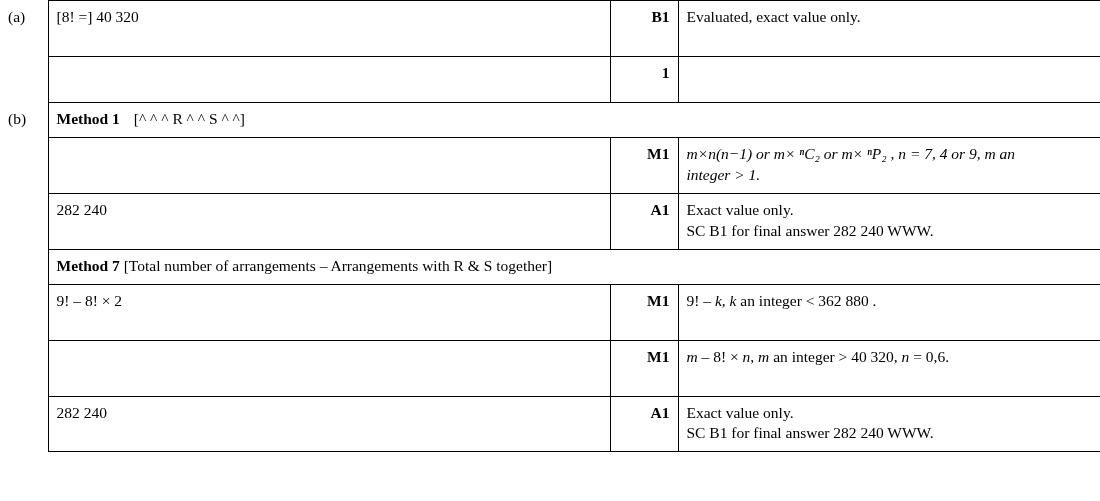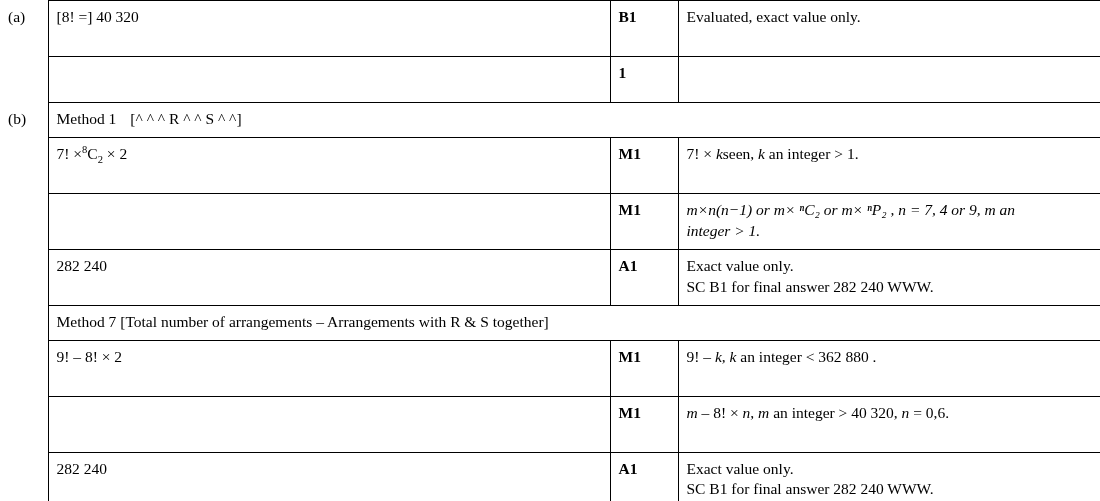--- a/index.html
+++ b/index.html
@@ -40,38 +40,38 @@
     padding-top: 6px;
     font-size: 15.5px;
   }
   col.c-label { width: 48px; }
   col.c-work  { width: 562px; }
   col.c-mark  { width: 68px; }
   col.c-note  { width: 422px; }
 
   td.work { }
   td.mark {
-    text-align: left;
+    text-align: right;
     font-weight: bold;
     font-family: "Liberation Serif", serif;
   }
   td.note { }
   td.full { }
 
   .tall-1 { height: 42px; }
   .row-blank { height: 32px; }
 
   .bold { font-weight: normal; }
   .mathi { font-style: italic; }
 
   sup.sup { font-size: 0.68em; vertical-align: super; line-height: 0; }
   sub.sub { font-size: 0.68em; vertical-align: sub; line-height: 0; }
   .spacer-wide { display: inline-block; width: 14px; }
   .method-head { font-size: 15.5px; }
-  .method-head .bold { font-weight: normal; text-align: right; }
+  .method-head .bold { font-weight: bold; text-align: right; }
   .line2 { display: block; }
 </style>
 </head>
 <body>
 
 <div class="sheet">
   <table class="ms">
     <colgroup>
       <col class="c-label">
       <col class="c-work">
@@ -94,33 +94,20 @@
         <td class="note row-blank"></td>
       </tr>
 
       <tr>
         <td class="label">(b)</td>
         <td class="full method-head" colspan="3">
           <span class="bold">Method 1</span><span class="spacer-wide"></span><span>[^ ^ ^ R ^ ^ S ^ ^]</span>
         </td>
       </tr>
 
-      <tr>
-        <td class="label"></td>
-        <td class="work tall-1">
-          <span>7! ×</span><sup class="sup">8</sup><span>C</span><sub class="sub">2</sub>&nbsp;<span>× 2</span>
-        </td>
-        <td class="mark tall-1">M1</td>
-        <td class="note tall-1">
-          <span>7! ×</span>
-          <span class="mathi">k</span><span>seen,</span>
-          <span class="mathi">k</span>
-          <span>an integer &gt; 1.</span>
-        </td>
-      </tr>
 
       <tr>
         <td class="label"></td>
         <td class="work"></td>
         <td class="mark">M1</td>
         <td class="note">
           <span class="mathi line2">m×n(n−1)  or  m× ⁿC₂  or  m× ⁿP₂ , n = 7, 4 or 9, m an</span>
           <span class="mathi line2">integer &gt; 1.</span>
         </td>
       </tr>

